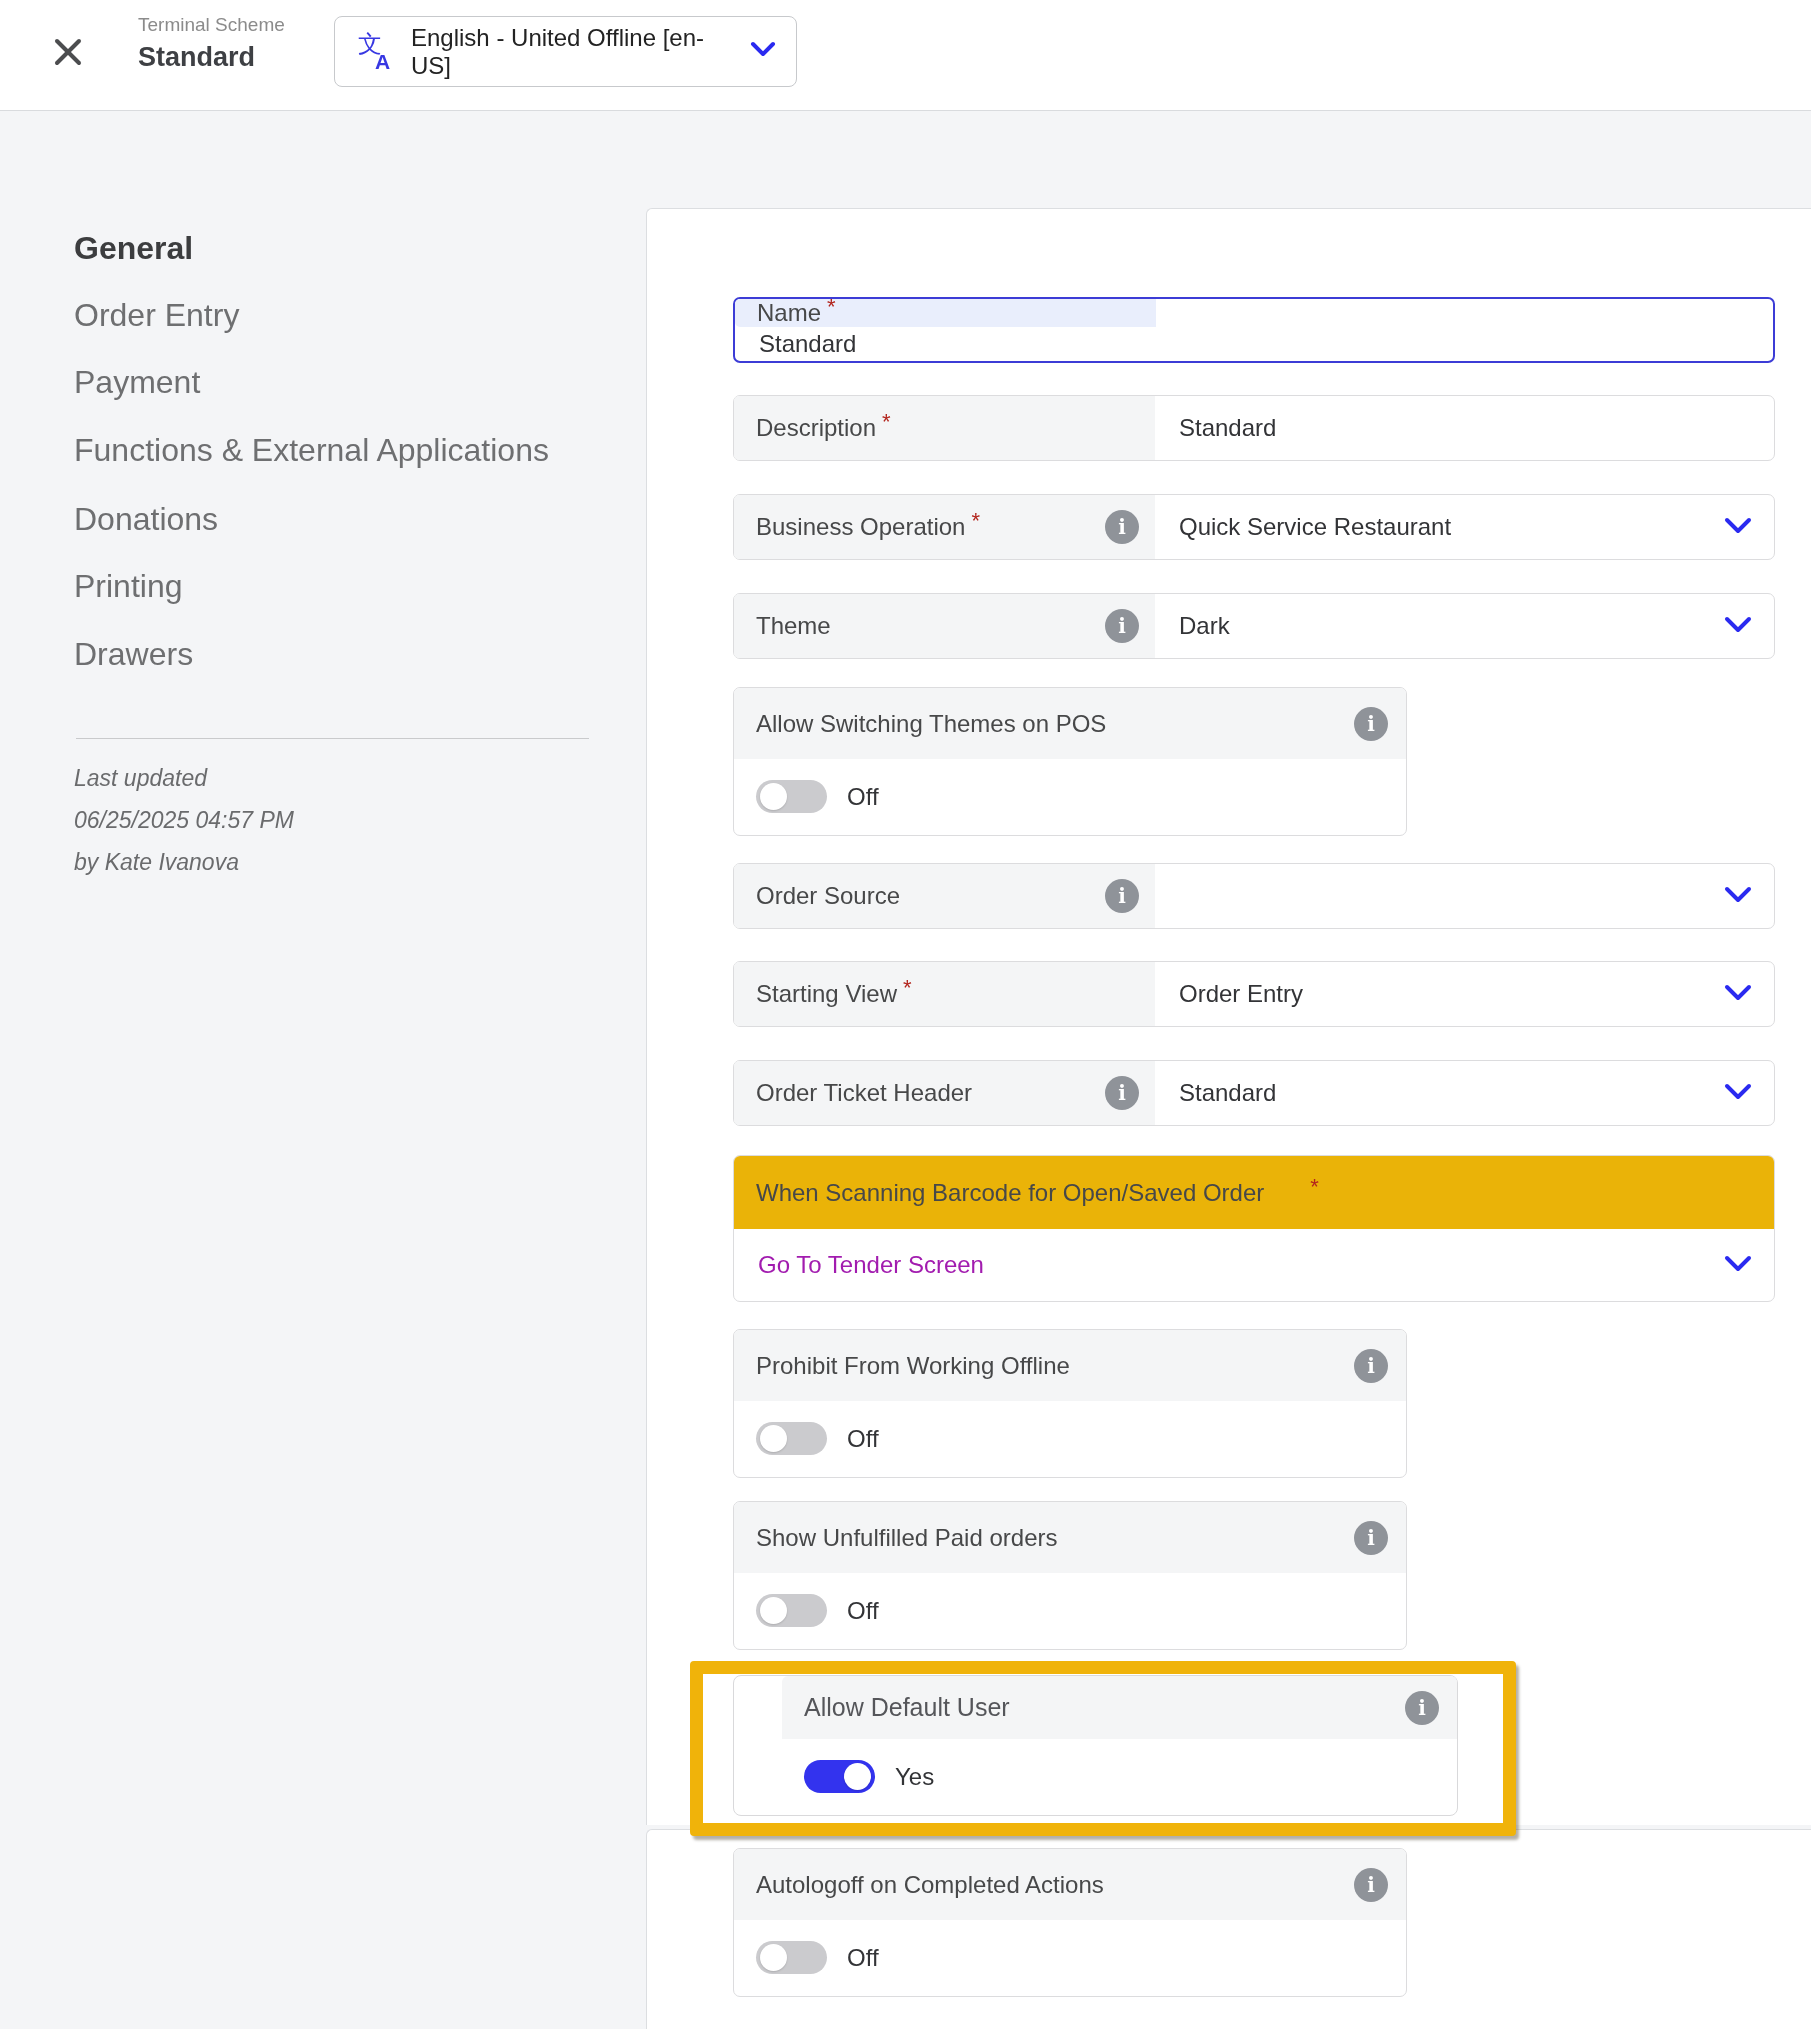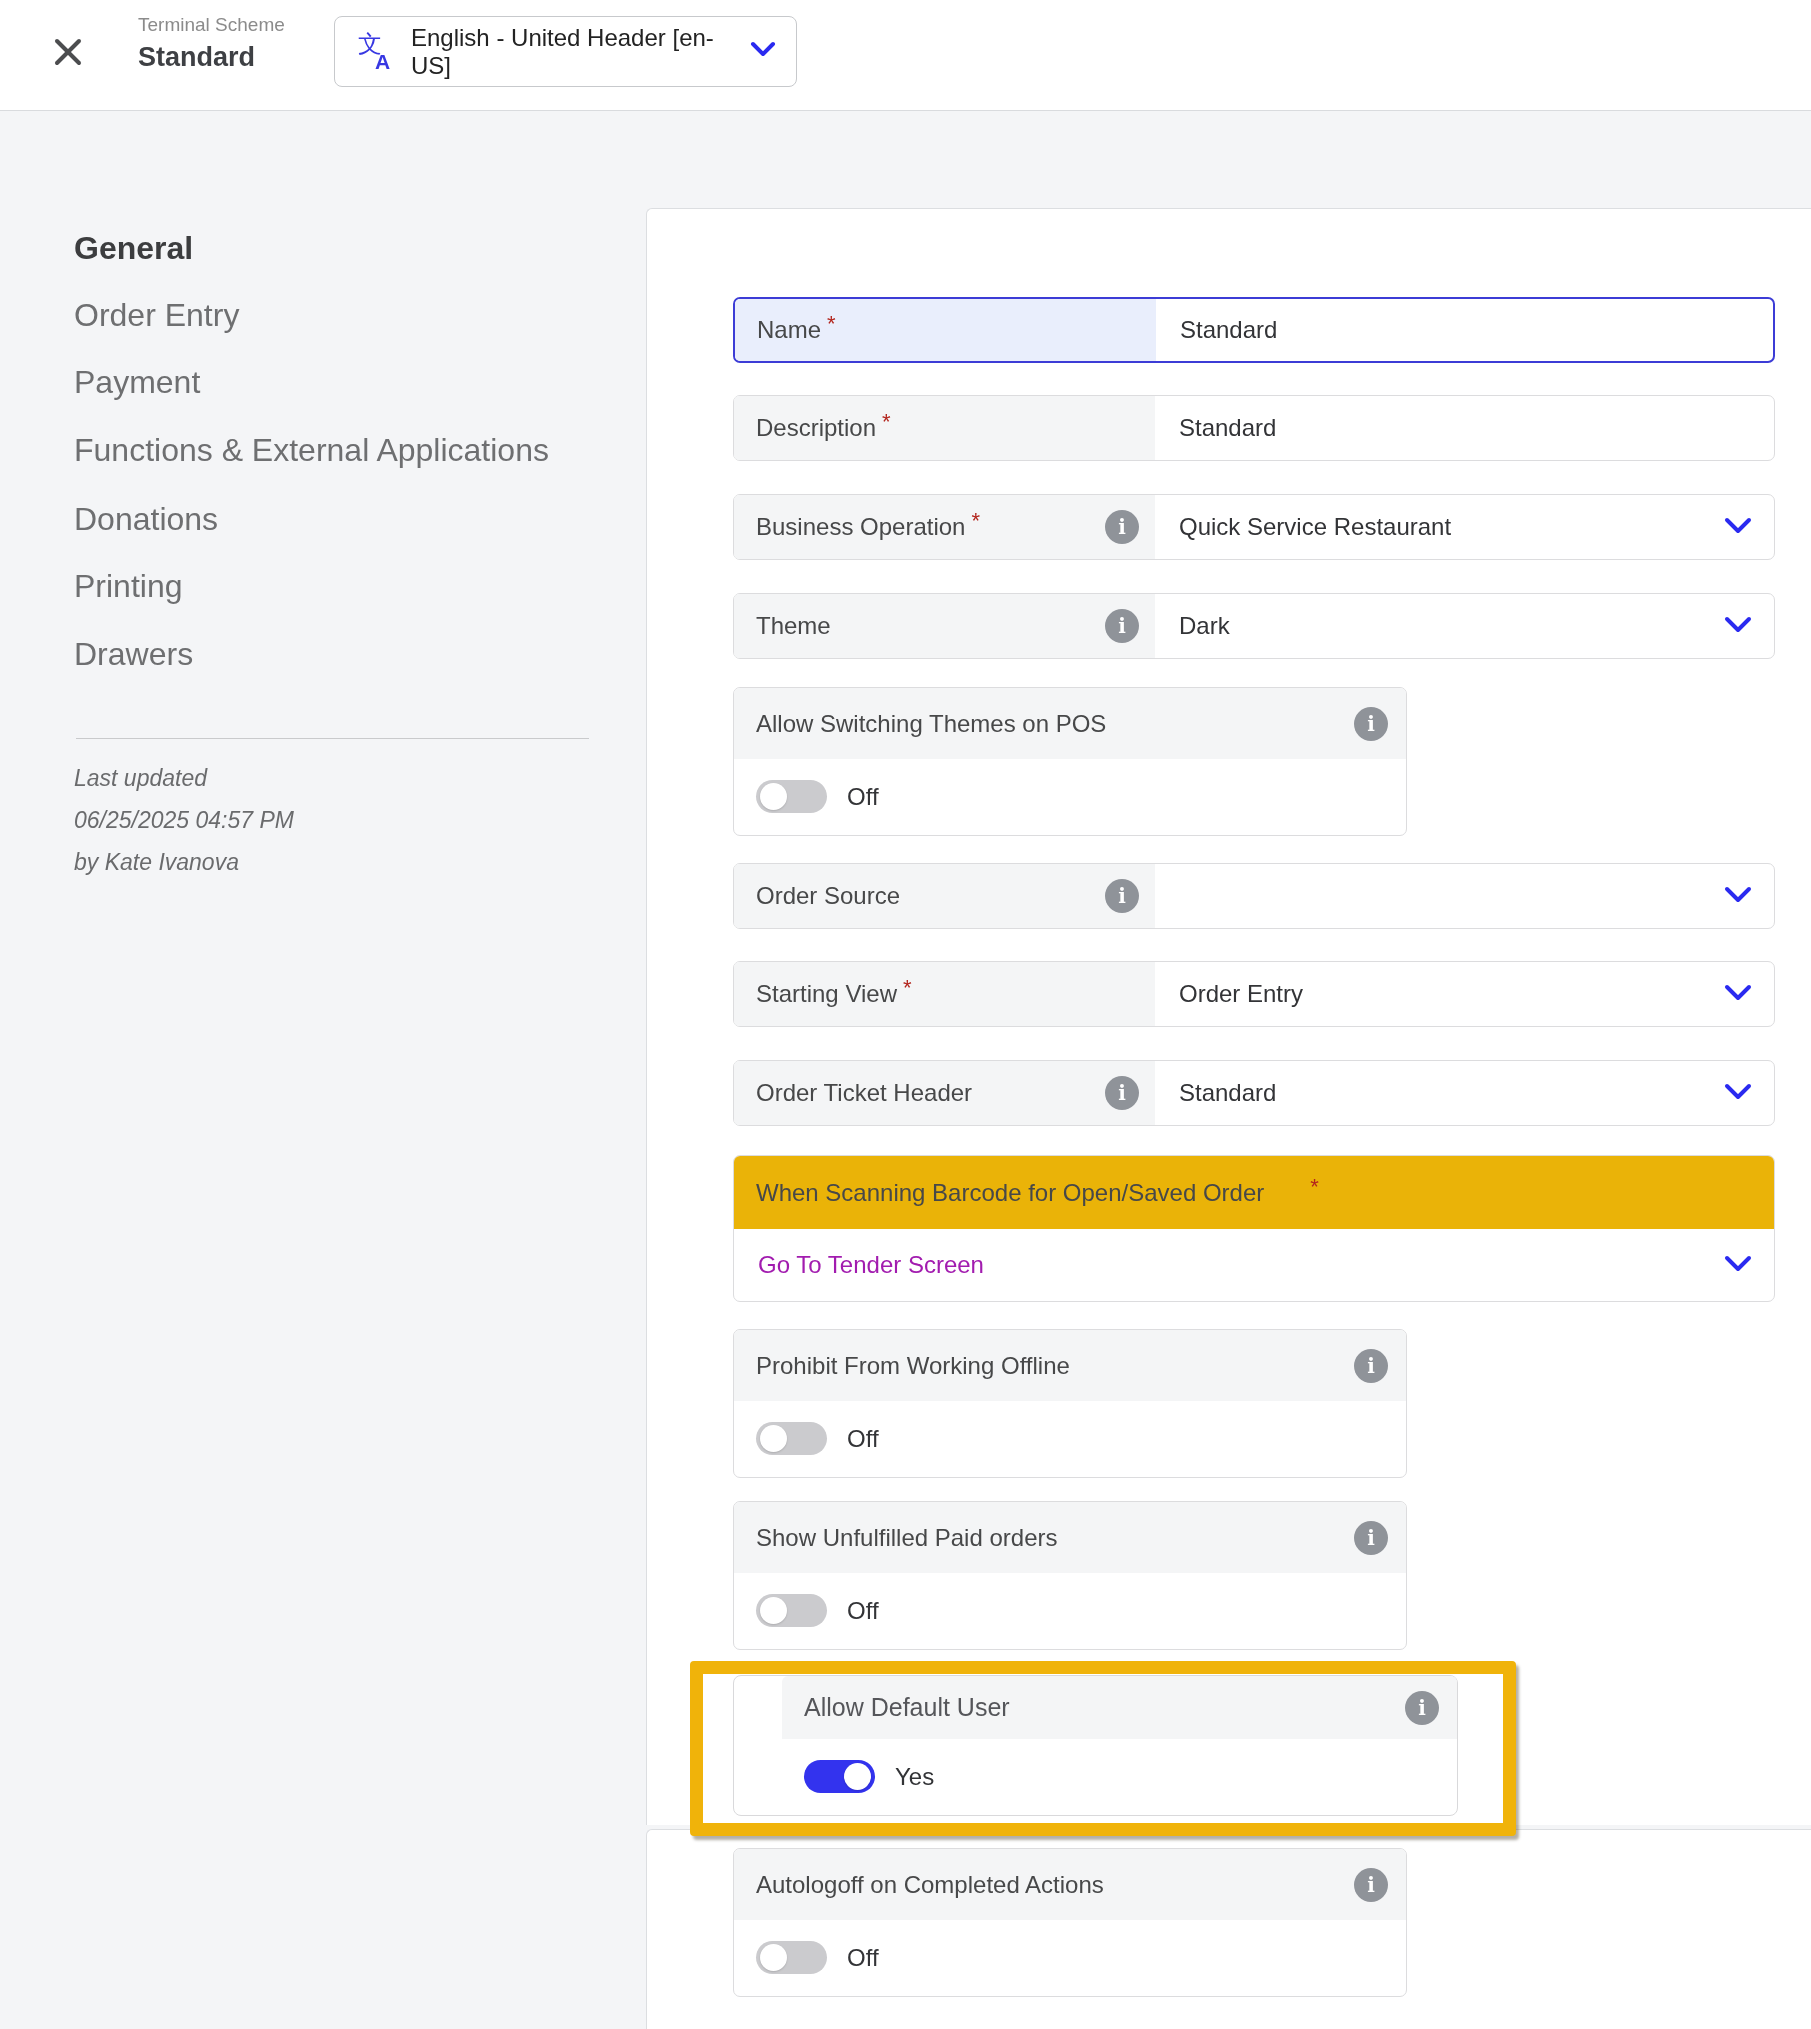--- a/index.html
+++ b/index.html
@@ -39,21 +39,21 @@
     cursor:pointer; white-space:nowrap; }
   .sidebar-item.active { font-weight:bold; color:#3c3d3f; }
   .sidebar-divider { position:absolute; left:76px; top:738px; width:513px; height:1px;
     background:#c9cacc; }
   .last-updated { position:absolute; left:74px; top:757px; font-style:italic;
     font-size:23px; color:#6a6b6d; line-height:42px; }
 
   
   .split-row { position:absolute; left:733px; width:1042px; height:66px;
     background:#fff; border:1px solid #dcdcde; border-radius:7px; display:flex; }
-  .split-row.focused { border:2px solid #3c3cd6; }
+  .split-row.focused { border:2px solid #3c3cd6;flex-direction:column; }
   .label-col { width:421px; min-width:421px; background:#f4f5f6;
     border-radius:5px 0 0 5px; display:flex; align-items:center;
     padding:0 16px 0 22px; }
   .split-row.focused .label-col { background:#e9eefc; }
   .field-label { font-size:24px; color:#474849; white-space:nowrap; }
   .asterisk { color:#b3261e; font-size:22px; margin-left:6px; position:relative; top:-6px; }
   .info-badge { margin-left:auto; width:34px; height:34px; min-width:34px; border-radius:50%;
     background:#8f9399; color:#fff; display:flex; align-items:center; justify-content:center;
     font-family:"DejaVu Serif", serif; font-weight:bold; font-size:20px; cursor:pointer; }
   .value-col { flex:1; display:flex; align-items:center; padding:0 22px 0 24px;
@@ -121,21 +121,21 @@
     <div class="scheme-label">Terminal Scheme</div>
     <div class="scheme-name">Standard</div>
   </div>
   <div class="lang-select">
     <span>
       <svg width="42" height="42" viewBox="0 0 42 42">
         <text x="3" y="23" font-size="24" font-family="DejaVu Sans, sans-serif" fill="#3737e2">文</text>
         <text x="20" y="40" font-size="21" font-weight="bold" font-family="Liberation Sans, sans-serif" fill="#3737e2">A</text>
       </svg>
     </span>
-    <span class="lang-text">English - United Header [en-US]</span>
+    <span class="lang-text">English - United Offline [en-US]</span>
     <span class="chev">
       <svg width="26" height="17" viewBox="0 0 26 17">
           <polyline points="3,3 13,13 23,3" fill="none" stroke="#2a2af0" stroke-width="4" stroke-linecap="round" stroke-linejoin="round"></polyline>
         </svg>
     </span>
   </div>
 </div>
 
 <div class="sidebar-item active" style="top:230px">General</div>
 <div class="sidebar-item" style="top:297px">Order Entry</div>

